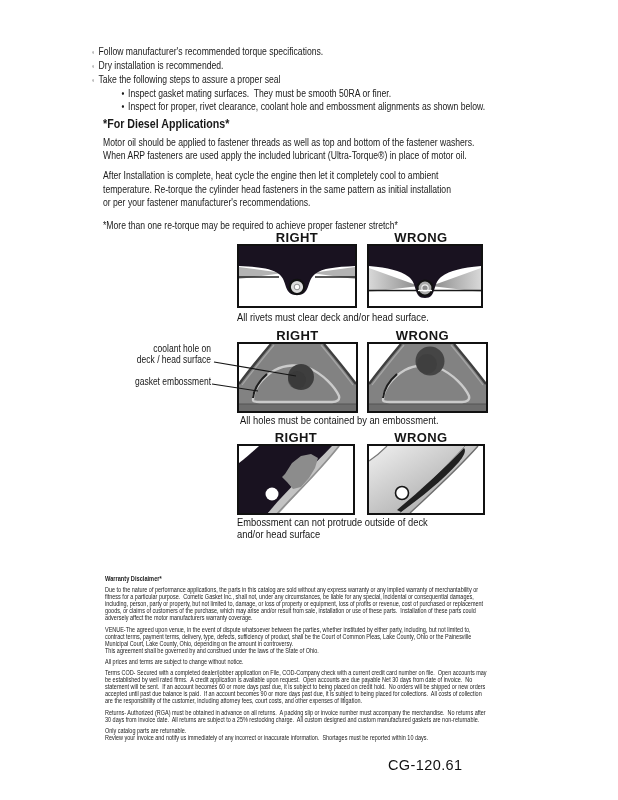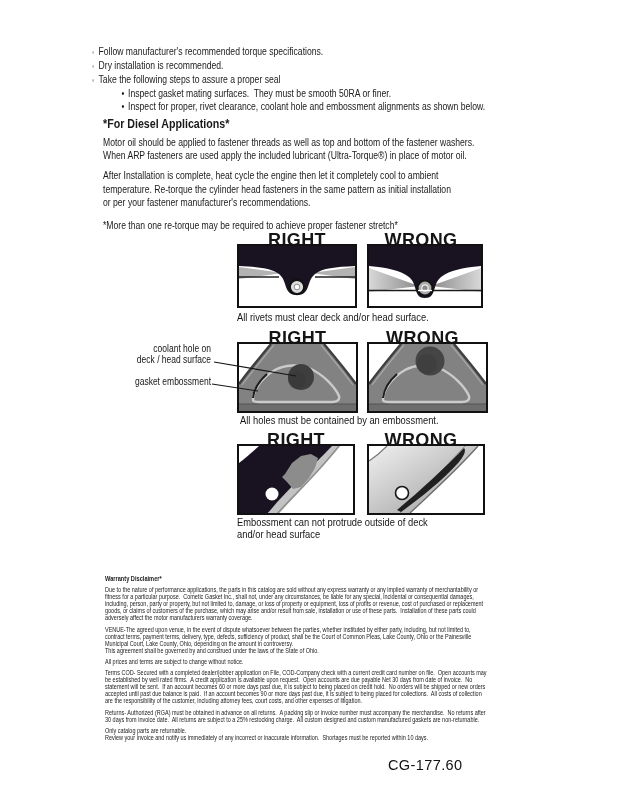--- a/index.html
+++ b/index.html
@@ -14,21 +14,21 @@
   .tip-line{display:flex;align-items:baseline;white-space:pre;}
   .tip-line .b1{width:8px;font-size:8px;flex:0 0 auto;}
   .tip-line.sub{margin-left:36px;}
   .tip-line.sub .b1{font-size:10px;}
 
   .diesel{transform:scaleX(.82);transform-origin:0 0;width:540px;font-size:10.5px;line-height:13.2px;}
   .diesel h2{font-size:13px;font-weight:bold;margin:0 0 5px 0;line-height:14px;}
   .diesel p{margin:0 0 7px 0;white-space:pre-wrap;}
   .diesel p.last{margin:10px 0 0 0;}
 
-  .fig-label{font-size:18px;font-weight:bold;letter-spacing:.4px;text-align:center;color:#151515;}
+  .fig-label{font-size:13px;font-weight:bold;letter-spacing:.4px;text-align:center;color:#151515;}
   .fig-box{box-sizing:border-box;border:2px solid #111;background:#fff;}
   .fig-box svg{display:block;width:100%;height:100%;}
   .caption{font-size:11px;line-height:12px;transform:scaleX(.85);transform-origin:0 0;white-space:pre;color:#161616;}
 
   .callout{font-size:10px;line-height:10.6px;text-align:right;white-space:pre-line;
            transform:scaleX(.85);transform-origin:100% 0;color:#161616;}
 
   .warranty{transform:scaleX(.87);transform-origin:0 0;width:500px;font-size:6.3px;line-height:7.1px;color:#222;}
   .warranty h3{font-size:6.5px;font-weight:bold;margin:0 0 4px 0;}
   .warranty p{margin:0 0 4px 0;white-space:pre-wrap;}
@@ -213,15 +213,15 @@
 be established by well rated firms.  A credit application is available upon request.  Open accounts are due payable Net 30 days from date of invoice.  No
 statement will be sent.  If an account becomes 60 or more days past due, it is subject to being placed on credit hold.  No orders will be shipped or new orders
 accepted until past due balance is paid.  If an account becomes 90 or more days past due, it is subject to being placed for collections.  All costs of collection
 are the responsibility of the customer, including attorney fees, court costs, and other expenses of litigation.</p>
     <p>Returns- Authorized (RGA) must be obtained in advance on all returns.  A packing slip or invoice number must accompany the merchandise.  No returns after
 30 days from invoice date.  All returns are subject to a 25% restocking charge.  All custom designed and custom manufactured gaskets are non-returnable.</p>
     <p>Only catalog parts are returnable.
 Review your invoice and notify us immediately of any incorrect or inaccurate information.  Shortages must be reported within 10 days.</p>
   </div>
 
-  <div class="abs pagenum" style="left:388px;top:757px;">CG-177.60</div>
+  <div class="abs pagenum" style="left:388px;top:757px;">CG-120.61</div>
 
 </div>
 
 </body></html>

